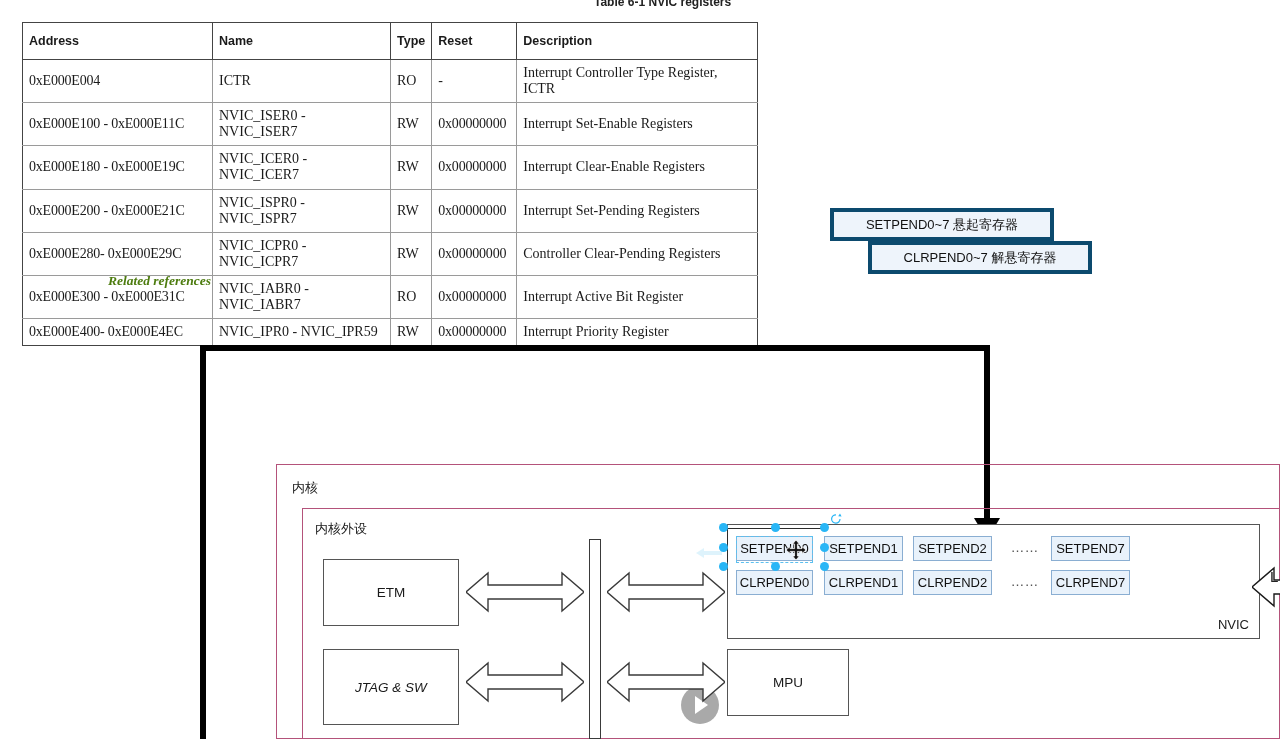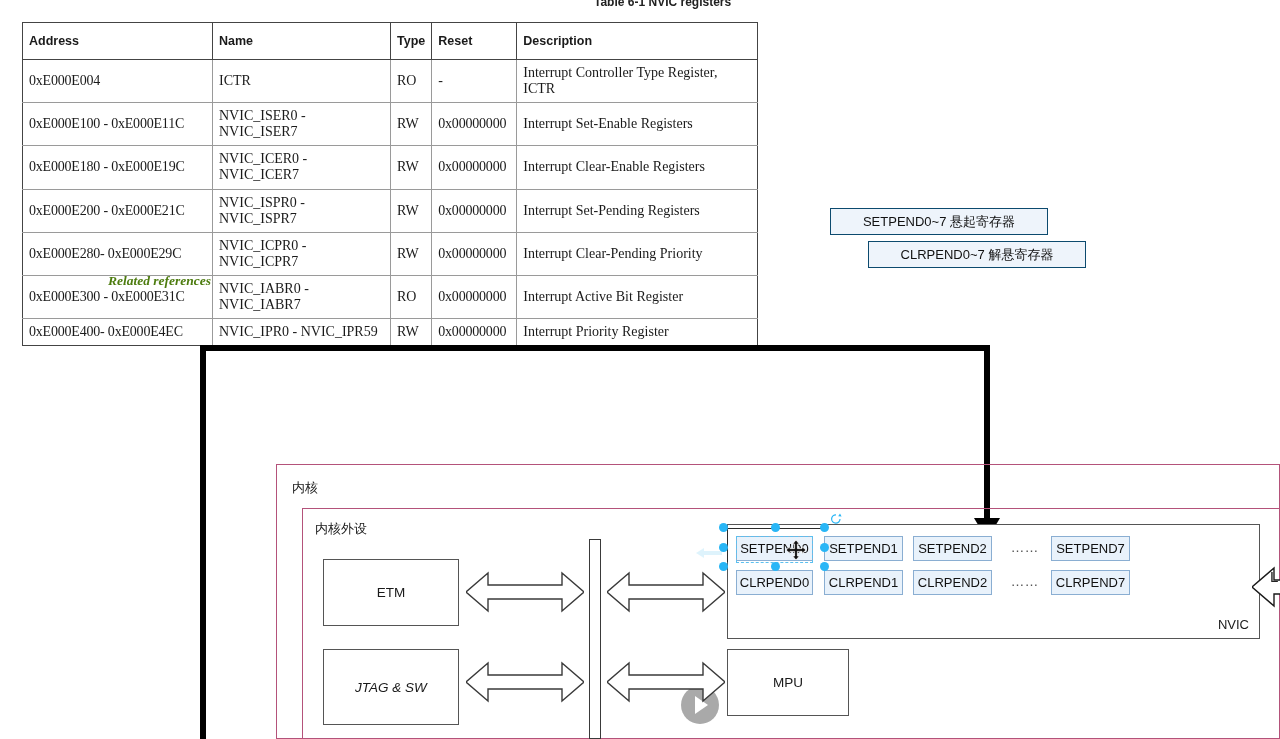--- a/index.html
+++ b/index.html
@@ -72,21 +72,21 @@
     font-family:"Liberation Serif","DejaVu Serif",serif;
     font-style:italic;color:#2f86c8;font-size:13.5px;line-height:19px;
     white-space:nowrap;
   }
   .related-link .tail{font-style:normal;}
 
   
   .callout{
     position:absolute;
     width:216px;height:25px;
-    border:1px solid #0c4a6e;
+    border:4px solid #0c4a6e;
     background:#eef4fb;
     color:#111;
     font-size:13px;
     display:flex;align-items:center;justify-content:center;
     font-family:"Liberation Sans","DejaVu Sans",sans-serif;
   }
   #callout-setpend{left:830px;top:208px;}
   #callout-clrpend{left:868px;top:241px;}
 
   
@@ -266,21 +266,21 @@
           <td>NVIC_ISPR0 - NVIC_ISPR7</td>
           <td>RW</td>
           <td class="mono">0x00000000</td>
           <td>Interrupt Set-Pending Registers</td>
         </tr>
         <tr>
           <td class="mono">0xE000E280- 0xE000E29C</td>
           <td>NVIC_ICPR0 - NVIC_ICPR7</td>
           <td>RW</td>
           <td class="mono">0x00000000</td>
-          <td>Interrupt Clear-Pending Priority</td>
+          <td>Controller Clear-Pending Registers</td>
         </tr>
         <tr>
           <td class="mono">0xE000E300 - 0xE000E31C</td>
           <td>NVIC_IABR0 - NVIC_IABR7</td>
           <td>RO</td>
           <td class="mono">0x00000000</td>
           <td>Interrupt Active Bit Register</td>
         </tr>
         <tr>
           <td class="mono">0xE000E400- 0xE000E4EC</td>

